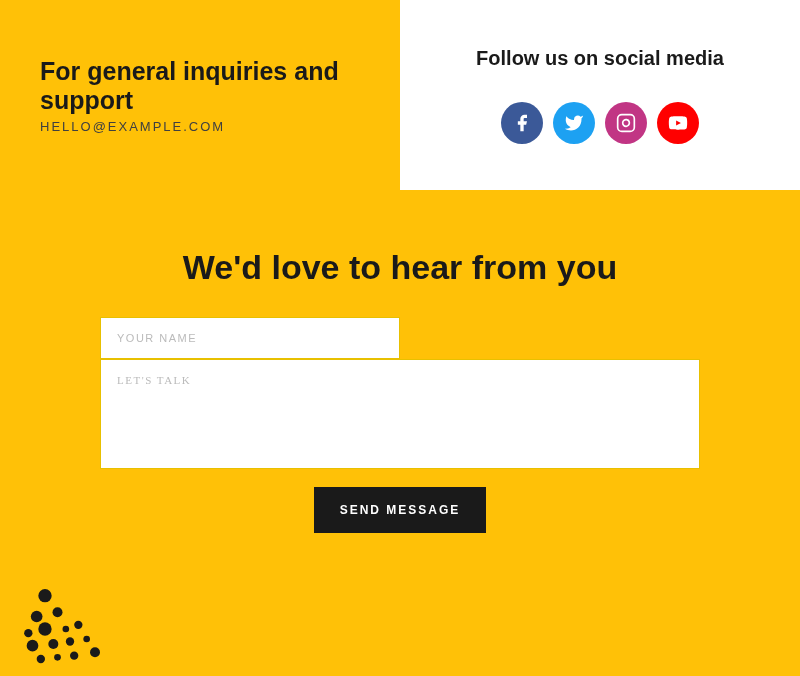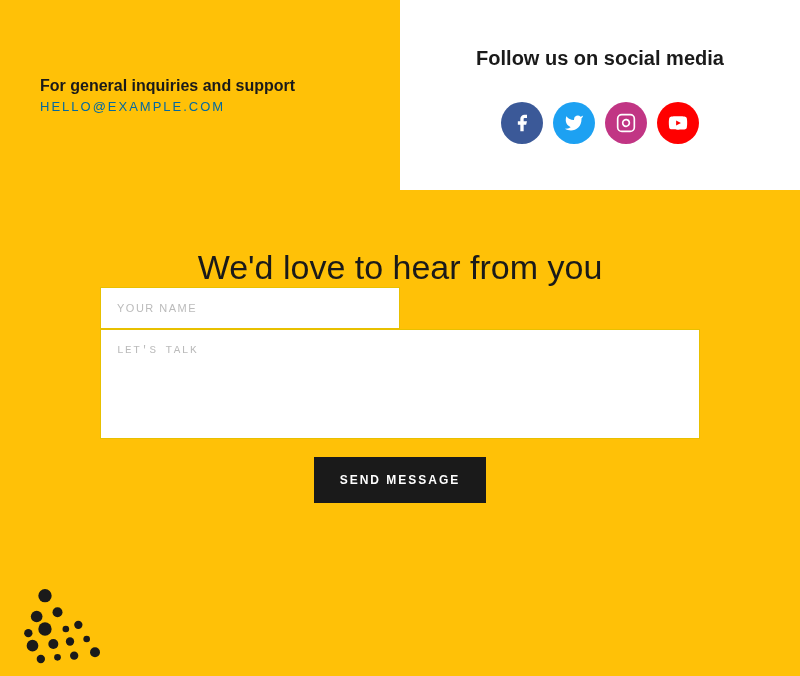--- a/index.html
+++ b/index.html
@@ -28,30 +28,30 @@
       background: #FFC107;
       width: 400px;
       height: 190px;
       display: flex;
       flex-direction: column;
       justify-content: center;
       padding: 30px 40px;
     }
 
     .inquiries-title {
-      font-size: 16px;
+      font-size: 25px;
       font-weight: 700;
       color: #1a1a1a;
       margin-bottom: 4px;
     }
 
     .inquiries-email {
       font-size: 13px;
       letter-spacing: 2px;
-      color: #0369a1;
+      color: #404040;
       text-transform: uppercase;
     }
 
     .social-box {
       flex: 1;
       display: flex;
       flex-direction: column;
       align-items: center;
       justify-content: center;
       padding: 20px;
@@ -106,22 +106,23 @@
       padding: 50px 30px 60px;
       display: flex;
       flex-direction: column;
       align-items: center;
       position: relative;
       overflow: hidden;
     }
 
     .form-heading {
       font-size: 34px;
-      font-weight: 400;
+      font-weight: 700;
       color: #1a1a1a;
+      margin-bottom: 30px;
       text-align: center;
     }
 
     .contact-form {
       width: 100%;
       max-width: 600px;
       display: flex;
       flex-direction: column;
       gap: 0;
     }
@@ -156,21 +157,21 @@
       padding: 14px 16px;
       border: 1.5px solid #e8c000;
       background: #fff;
       font-size: 14px;
       letter-spacing: 1.5px;
       text-transform: uppercase;
       color: #999;
       outline: none;
       height: 110px;
       resize: none;
-      font-family: Liberation Mono, monospace;
+      font-family: Liberation Serif, serif;
     }
 
     .form-textarea::placeholder {
       color: #bbb;
       text-transform: uppercase;
       letter-spacing: 1.5px;
       font-size: 11px;
     }
 
     .send-btn {

